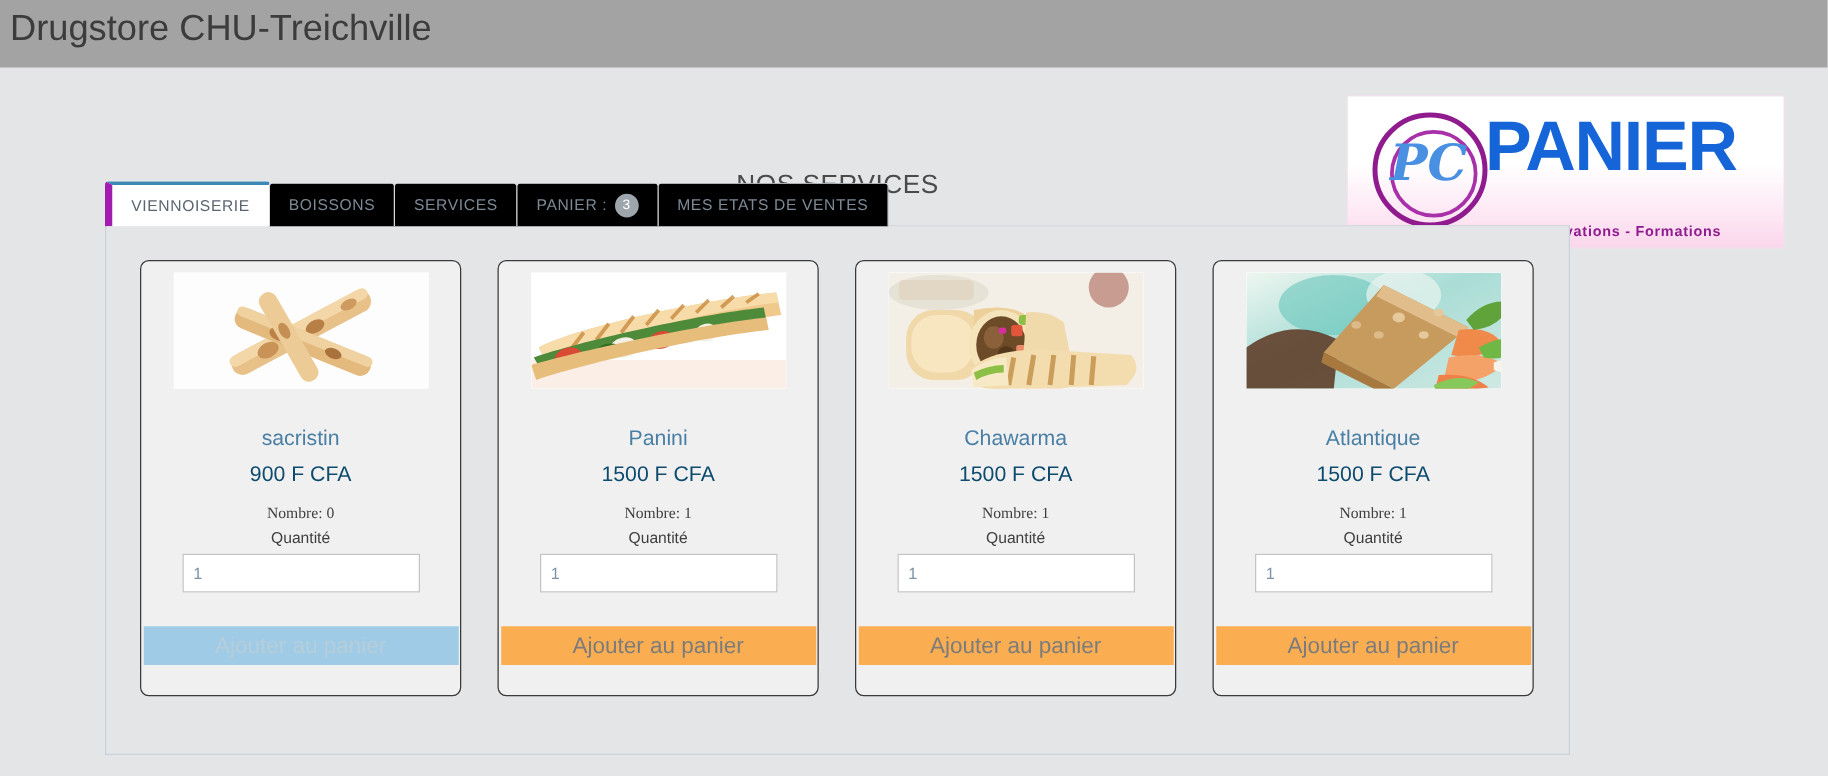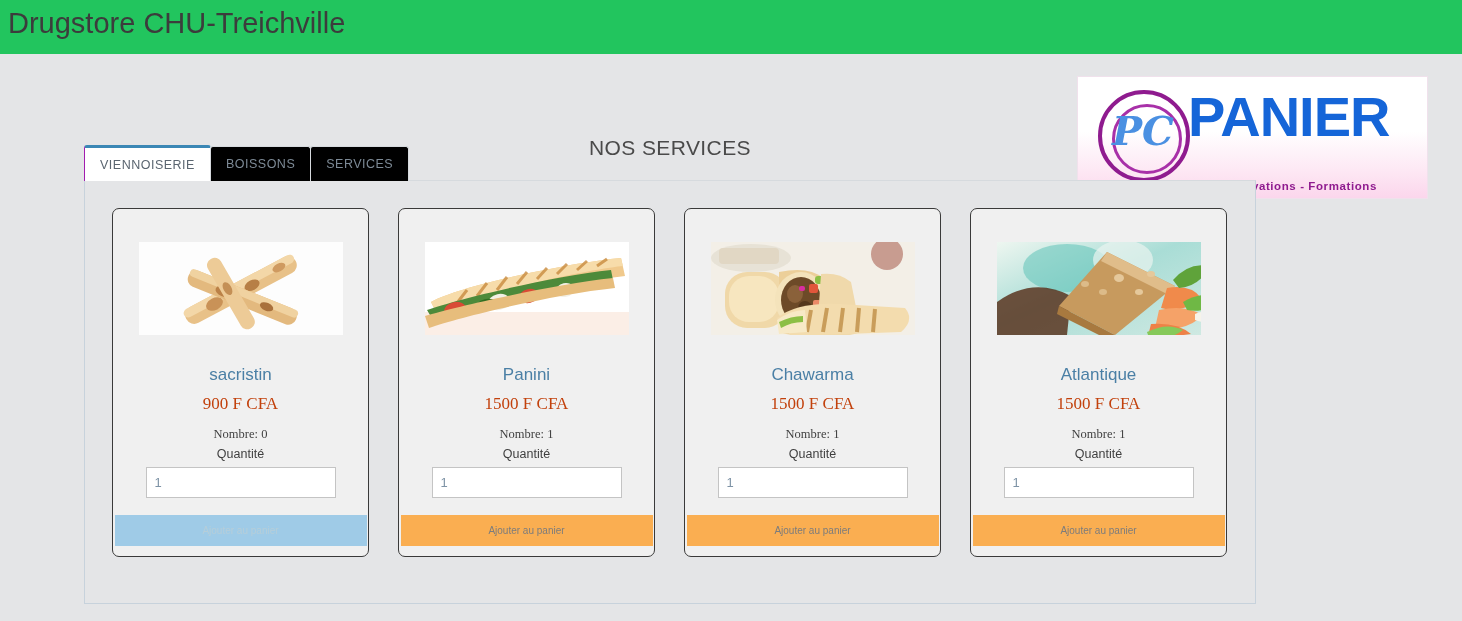--- a/index.html
+++ b/index.html
@@ -8,21 +8,21 @@
     width: 1462px; height: 621px;
     background: #e4e5e7;
     font-family: "Liberation Sans", sans-serif;
     overflow: hidden;
   }
 
   
   .header {
     position: absolute; top: 0; left: 0;
     width: 1462px; height: 54px;
-    background: #22c55e;
+    background: #a3a3a3;
   }
   .brand-title {
     position: absolute; left: 8px; top: 7px;
     font-size: 29px; font-weight: 400;
     color: #3c3c3c;
     letter-spacing: 0px;
     white-space: nowrap;
   }
   .user-box {
     position: absolute; right: 8px; top: 3px;
@@ -142,21 +142,21 @@
     margin-right: -1px;
     white-space: nowrap;
     cursor: pointer;
     border-radius: 3px 3px 0 0;
   }
   .tab.active {
     background: #ffffff;
     color: #5a6570;
     height: 36px;
     border-top: 3px solid #3b87b5;
-    border-left: 1px solid #a21caf;
+    border-left: 6px solid #a21caf;
     border-right: 1px solid #d6dade;
     position: relative; z-index: 6;
   }
   .badge {
     display: inline-block;
     width: 19px; height: 19px; line-height: 19px;
     border-radius: 50%;
     background: #9da5ad; color: #ffffff;
     font-size: 11px; text-align: center;
     margin-left: 6px;
@@ -177,40 +177,40 @@
     display: flex;
   }
   .card {
     width: 257px; height: 349px;
     margin-right: 29px;
     background: #f0f0f0;
     border: 1.5px solid #3a3a3a;
     border-radius: 7px;
     display: flex; flex-direction: column;
     align-items: center;
-    padding-top: 33px;
+    padding-top: 9px;
   }
   .card:last-child { margin-right: 0; }
 
   .thumb {
     width: 204px; height: 93px;
     overflow: hidden;
     position: relative;
     background: #ffffff;
     flex: none;
   }
   .thumb svg { display: block; width: 204px; height: 93px; }
 
   .card-title {
     margin-top: 30px;
     font-size: 17px; color: #4a7fa5; font-weight: 400;
   }
   .card-price {
     margin-top: 9px;
-    font-size: 17px; color: #c2410c; font-weight: 400; font-family: Liberation Serif, serif;
+    font-size: 17px; color: #0c4a6e; font-weight: 400;
   }
   .card-count {
     margin-top: 13px;
     font-size: 12.5px; color: #3f3f3f; font-family: Liberation Serif, serif;
   }
   .qty-label {
     margin-top: 5px;
     font-size: 12.5px; color: #3f3f3f;
   }
   .qty-input {
@@ -219,25 +219,25 @@
     background: #ffffff;
     border: 1px solid #c4c4c4;
     font-family: "Liberation Sans", sans-serif;
     font-size: 13px;
     color: #7e93a6;
     padding: 0 8px;
     border-radius: 0;
     outline: none;
   }
   .add-btn {
-    margin-top: 17px;
+    margin-top: 27px;
     width: 252px; height: 31px;
     border: none;
     font-family: "Liberation Sans", sans-serif;
-    font-size: 10px;
+    font-size: 18px;
     color: #7c7c7c;
     cursor: pointer;
     border-radius: 0;
   }
   .add-btn.enabled { background: #faae51; }
   .add-btn.disabled { background: #9fcbe7; color: #b6ced9; cursor: default; }
 </style>
 </head>
 <body>
 
@@ -257,20 +257,27 @@
 
 <div class="tabs">
   <div class="tab active">
     <span>VIENNOISERIE</span>
   </div>
   <div class="tab">
     <span>BOISSONS</span>
   </div>
   <div class="tab">
     <span>SERVICES</span>
+  </div>
+  <div class="tab">
+    <span>PANIER :</span>
+    <span class="badge">3</span>
+  </div>
+  <div class="tab">
+    <span>MES ETATS DE VENTES</span>
   </div>
 </div>
 
 <div class="panel"></div>
 
 <div class="cards">
 
   <div class="card">
     <div class="thumb">
       <svg viewBox="0 0 204 93">

